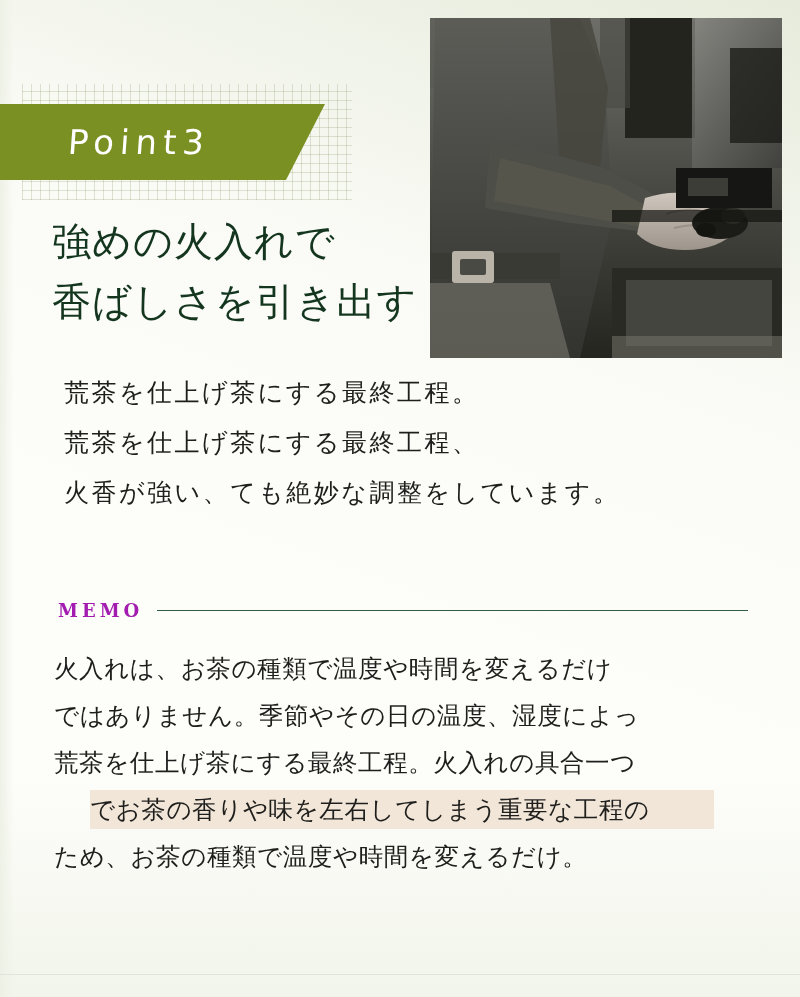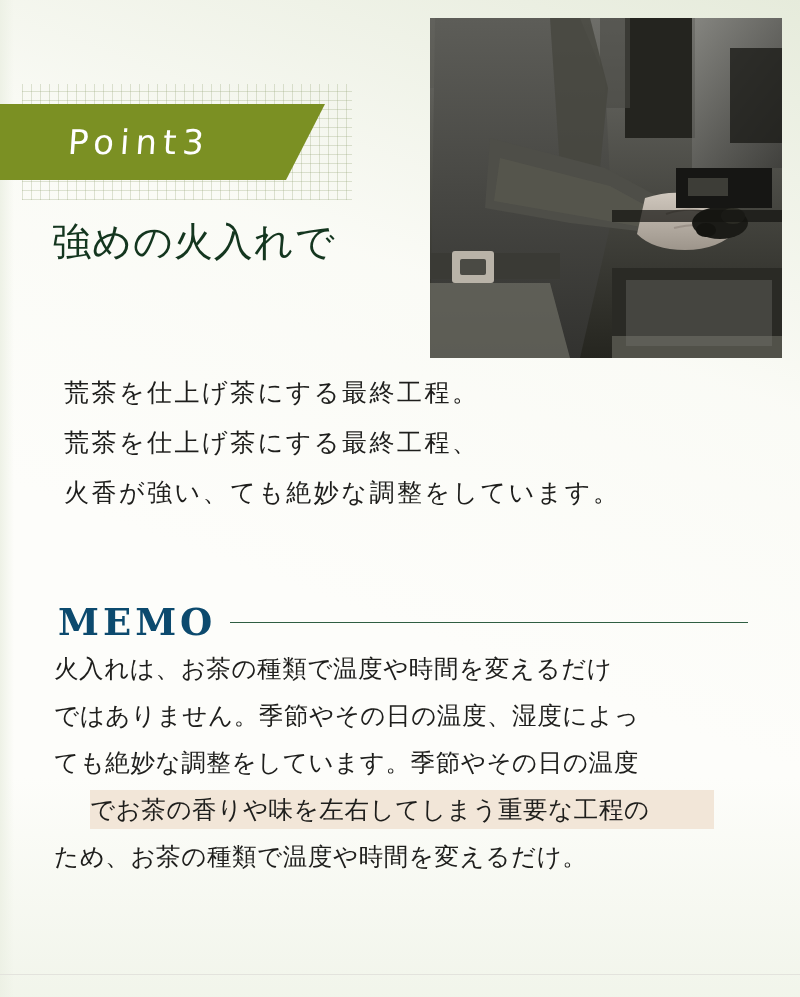--- a/index.html
+++ b/index.html
@@ -121,23 +121,23 @@
   .memo-head {
     position: absolute;
     left: 58px;
     top: 600px;
     width: 690px;
     display: flex;
     align-items: center;
     gap: 14px;
   }
   .memo-title {
-    color: #0c4a6e;
+    color: #a21caf;
     font-family: "DejaVu Serif", serif;
-    font-size: 37px;
+    font-size: 18px;
     letter-spacing: 4px;
     font-weight: 700;
     white-space: nowrap;
   }
   .memo-rule {
     flex: 1;
     height: 1px;
     background: #2f5e42;
   }
 
@@ -233,35 +233,36 @@
       <rect x="182" y="318" width="170" height="22" fill="#77776e" opacity="0.5"></rect>
     </svg>
   </div>
 
   <div class="point-banner">
     <span class="point-banner-label">Point3</span>
   </div>
 
   <div class="headline">
     <div>強めの火入れで</div>
+    <div>香ばしさを引き出す</div>
   </div>
 
   <div class="lead">
     <div>荒茶を仕上げ茶にする最終工程。</div>
     <div>荒茶を仕上げ茶にする最終工程、</div>
     <div>火香が強い、ても絶妙な調整をしています。</div>
   </div>
 
   <div class="memo-head">
     <span class="memo-title">MEMO</span>
     <span class="memo-rule"></span>
   </div>
 
   <div class="memo-body">
     <span class="line">火入れは、お茶の種類で温度や時間を変えるだけ</span>
     <span class="line">ではありません。季節やその日の温度、湿度によっ</span>
-    <span class="line">ても絶妙な調整をしています。季節やその日の温度</span>
+    <span class="line">荒茶を仕上げ茶にする最終工程。火入れの具合一つ</span>
     <span class="line hl">でお茶の香りや味を左右してしまう重要な工程の</span>
     <span class="line">ため、お茶の種類で温度や時間を変えるだけ。</span>
   </div>
 
   <div class="bottom-rule"></div>
 </div>
 
 </body></html>

